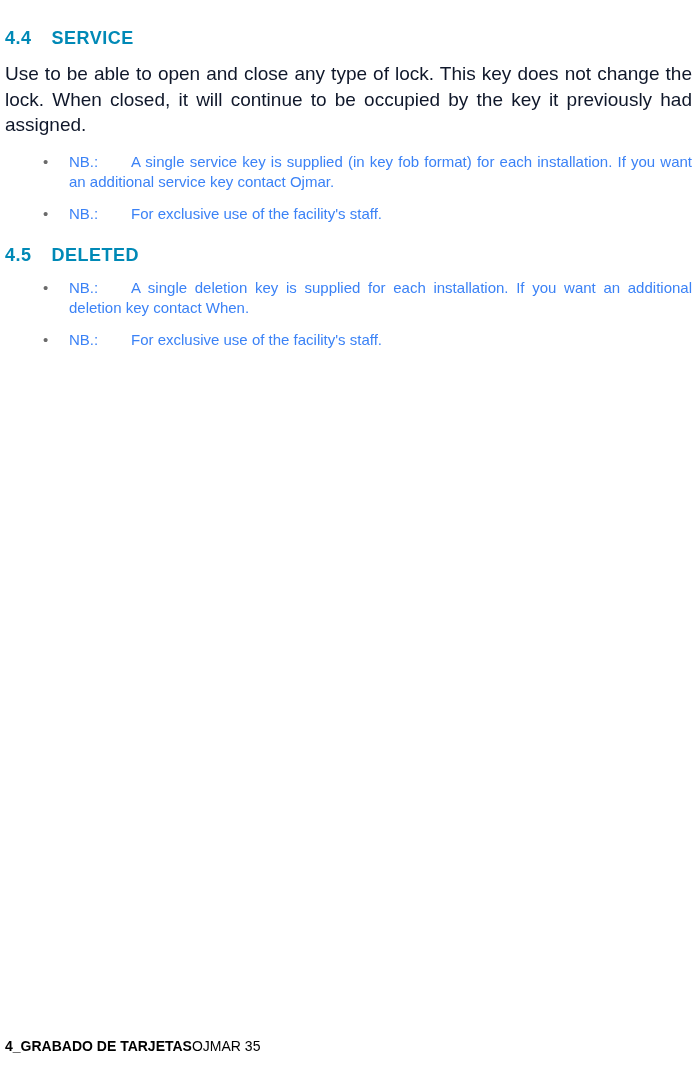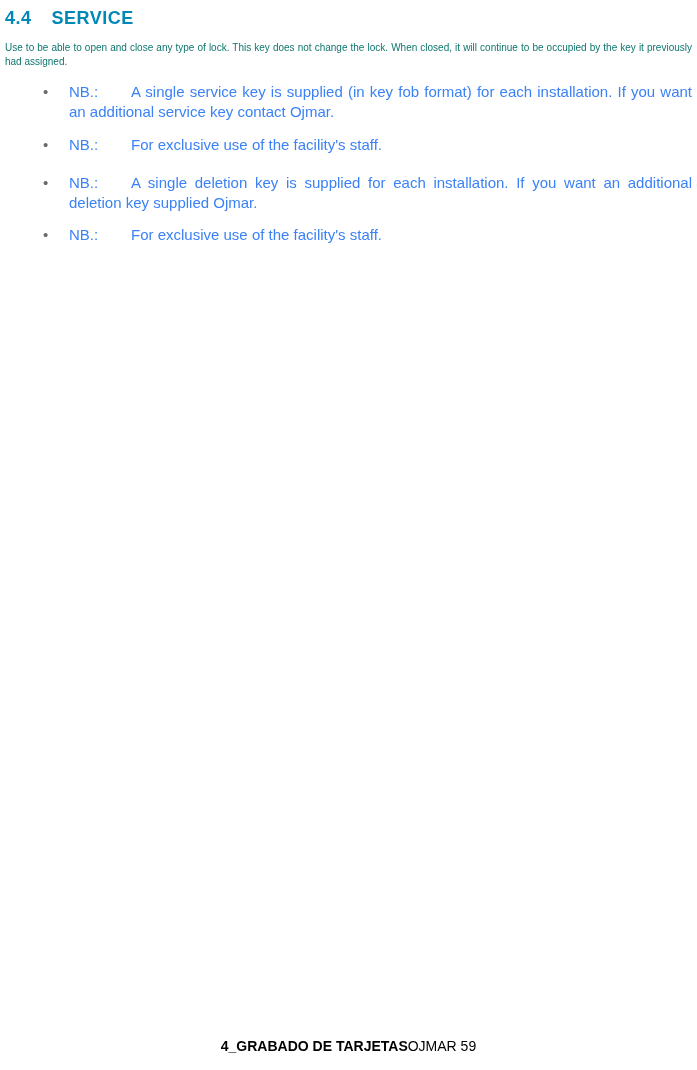--- a/index.html
+++ b/index.html
@@ -14,33 +14,34 @@
       background: #ffffff;
       padding: 8px 5px 5px 5px;
       position: relative;
     }
     .section-heading {
       color: #0089b6;
       font-size: 18px;
       font-weight: bold;
       margin-bottom: 12px;
       letter-spacing: 0.5px;
+      margin-top: 20px;
     }
     .section-number {
       display: inline-block;
       margin-right: 20px;
     }
     .section-title {
       display: inline-block;
     }
     .body-text {
-      font-size: 10px;
+      font-size: 19px;
       line-height: 1.35;
       text-align: justify;
-      color: #0f766e;
+      color: #0f172a;
       margin-bottom: 14px;
     }
     .bullet-list {
       list-style: none;
       padding-left: 38px;
       margin-bottom: 18px;
     }
     .bullet-item {
       position: relative;
       font-size: 15px;
@@ -60,21 +61,21 @@
     .nb-label {
       display: inline-block;
       width: 62px;
     }
     .footer {
       position: absolute;
       bottom: 16px;
       left: 5px;
       right: 5px;
       display: flex;
-      justify-content: center;
+      justify-content: flex-start;
       font-size: 14px;
       color: #000000;
     }
     .footer-left {
       font-weight: bold;
     }
     .footer-right {
       font-weight: normal;
     }
   </style>
@@ -90,26 +91,29 @@
     <li class="bullet-item">
       <span class="nb-label">NB.:</span><span>A single service key is supplied (in key fob format) for each installation. If you want an additional service key contact Ojmar.</span>
     </li>
     <li class="bullet-item">
       <span class="nb-label">NB.:</span><span>For exclusive use of the facility's staff.</span>
     </li>
   </ul>
 </div>
 
 <div>
+  <h2 class="section-heading">
+    <span class="section-number">4.5</span><span class="section-title">DELETED</span>
+  </h2>
   <ul class="bullet-list">
     <li class="bullet-item">
-      <span class="nb-label">NB.:</span><span>A single deletion key is supplied for each installation. If you want an additional deletion key supplied Ojmar.</span>
+      <span class="nb-label">NB.:</span><span>A single deletion key is supplied for each installation. If you want an additional deletion key contact When.</span>
     </li>
     <li class="bullet-item">
       <span class="nb-label">NB.:</span><span>For exclusive use of the facility's staff.</span>
     </li>
   </ul>
 </div>
 
 <div class="footer">
   <span class="footer-left">4_GRABADO DE TARJETAS</span>
-  <span class="footer-right">OJMAR 59</span>
+  <span class="footer-right">OJMAR 35</span>
 </div>
 
 </body></html>

